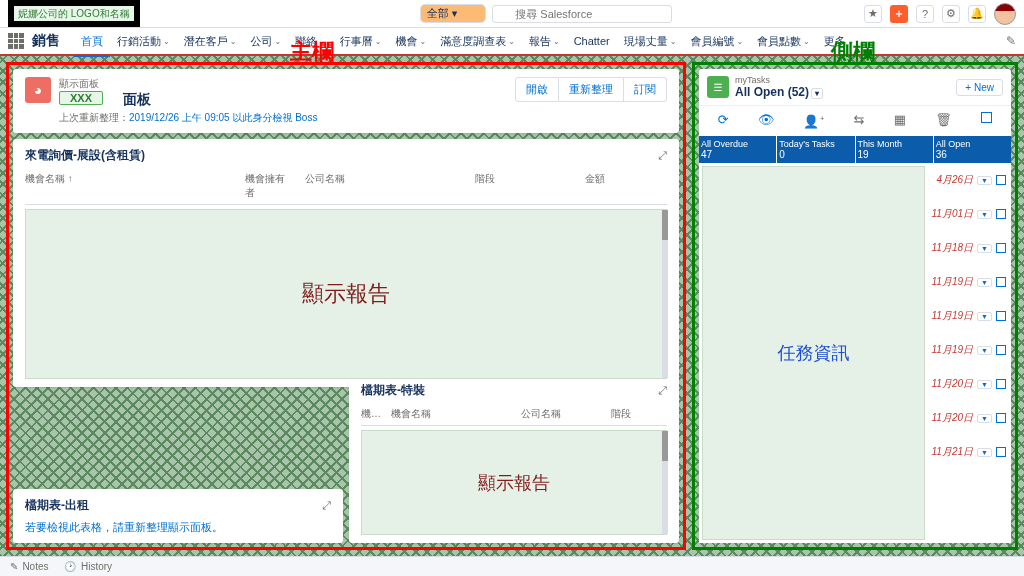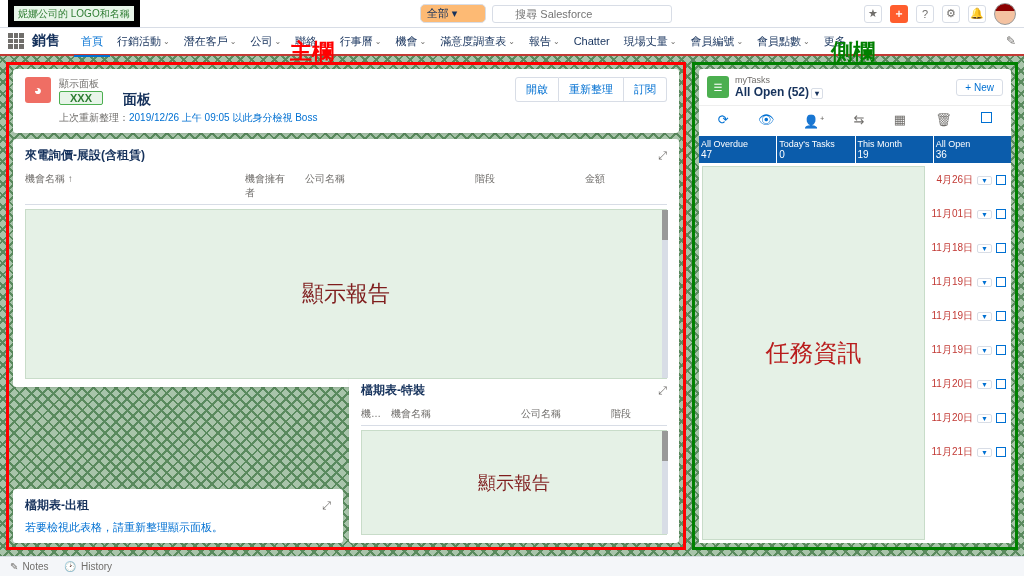--- a/index.html
+++ b/index.html
@@ -65,22 +65,22 @@
 .new-btn::before { content: "+ "; color: #0070d2; }
 .side-toolbar { background: #fff; display: flex; justify-content: space-around; padding: 6px 4px; border-top: 1px solid #eee; }
 .tb-icon { color: #706e6b; font-size: 13px; cursor: pointer; }
 .tb-icon.blue { color: #0070d2; }
 .tb-check { width: 11px; height: 11px; border: 1.5px solid #0070d2; }
 .task-tabs { display: flex; background: #fff; }
 .task-tab { flex: 1; background: #0b5cab; color: #fff; padding: 3px 2px; font-size: 9px; border-right: 1px solid #fff; cursor: pointer; }
 .task-tab:last-child { border-right: none; }
 .task-tab .cnt { display: block; font-size: 10px; }
 .task-body { background: #fff; flex: 1; display: flex; min-height: 0; }
-.task-info { flex: 1; background: #e5f1e6; border: 1px solid #c8dcc9; display: flex; align-items: center; justify-content: center; font-size: 24px; color: #b91c1c; margin: 3px 0 3px 3px; }
-.task-list { width: 86px; overflow: hidden; }
+.task-info { flex: 1; background: #e5f1e6; border: 1px solid #c8dcc9; display: flex; align-items: center; justify-content: center; font-size: 18px; color: #1d4ed8; margin: 3px 0 3px 3px; }
+.task-list { width: 86px; overflow: hidden; font-style: italic; }
 .task-row { display: flex; align-items: center; justify-content: flex-end; padding: 10px 5px; gap: 4px; font-size: 10px; }
 .task-date { color: #c23934; font-weight: 500; }
 .task-drop { color: #0070d2; border: 1px solid #d8dde6; font-size: 7px; padding: 0 3px; border-radius: 2px; cursor: pointer; }
 .task-chk { width: 10px; height: 10px; border: 1.5px solid #0070d2; cursor: pointer; }
 .footer { position: absolute; bottom: 0; left: 0; right: 0; height: 20px; background: #f4f6f9; border-top: 1px solid #d8dde6; display: flex; align-items: center; padding: 0 10px; gap: 16px; font-size: 10px; color: #706e6b; }
 .footer-item { display: flex; align-items: center; gap: 4px; cursor: pointer; }
 </style>
 </head>
 <body>
 

